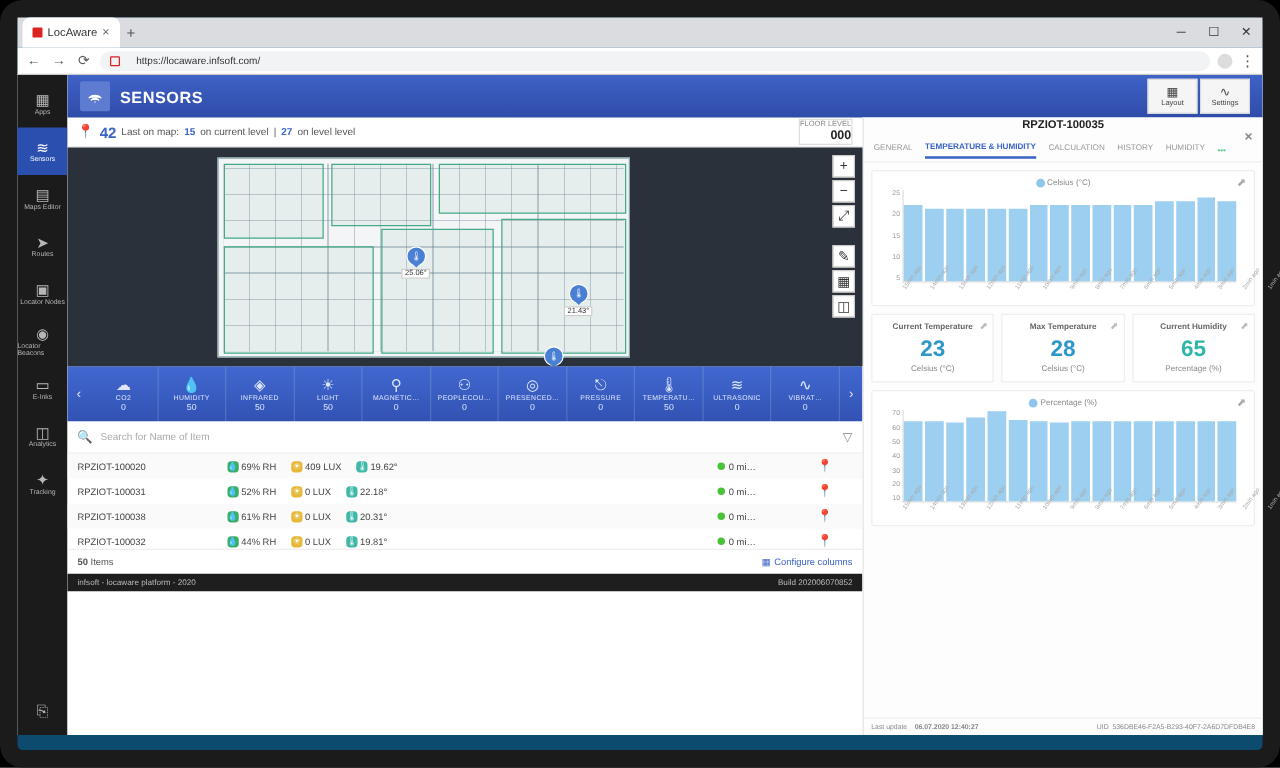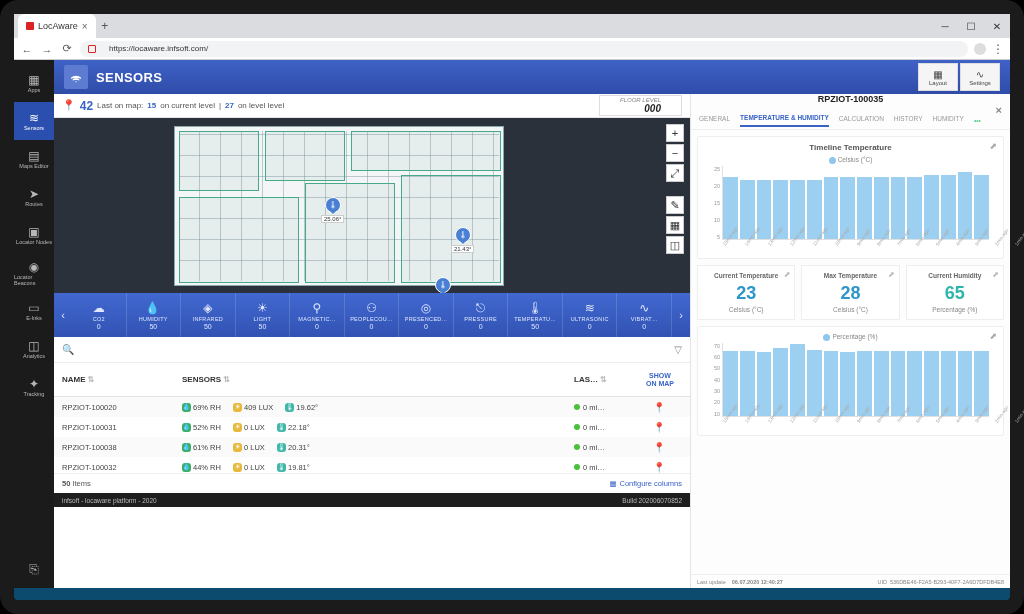--- a/index.html
+++ b/index.html
@@ -33,21 +33,21 @@
 .blue-header .logo svg { width:14px; height:14px; }
 .blue-header .title { font-size:13px; font-weight:600; letter-spacing:.4px; }
 .blue-header .right-tools { margin-left:auto; display:flex; gap:2px; }
 .tool { width:40px; height:28px; background:#f5f5f5; border:1px solid #ddd; display:flex; flex-direction:column; align-items:center; justify-content:center; font-size:6px; color:#444; cursor:pointer; }
 .tool .ti { font-size:10px; }
 
 .info-bar { height:24px; display:flex; align-items:center; padding:0 8px; font-size:8px; color:#555; border-bottom:1px solid #e4e4e4; gap:4px; }
 .info-bar .pin { color:#3963c7; font-size:11px; }
 .info-bar .big { color:#3963c7; font-size:12px; font-weight:700; }
 .info-bar .blue { color:#3963c7; font-weight:600; }
-.floor-box { margin-left:auto; background:#fff; border:1px solid #ddd; padding:1px 20px; text-align:right; font-size:6px; color:#888; line-height:1.1;font-style:italic; }
+.floor-box { margin-left:auto; background:#fff; border:1px solid #ddd; padding:1px 0; text-align:right; font-size:6px; color:#888; line-height:1.1; }
 .floor-box .lv { font-size:10px; font-weight:700; color:#222; }
 
 .map-panel { height:175px; background:#2a313a; position:relative; overflow:hidden; }
 .floorplan { position:absolute; left:120px; top:8px; width:330px; height:160px; background:#f4f5f7; border:1px solid #8aa; }
 .floorplan::before { content:""; position:absolute; inset:4px; background:
   repeating-linear-gradient(90deg, transparent 0 20px, rgba(110,130,150,.4) 20px 21px),
   repeating-linear-gradient(0deg, transparent 0 20px, rgba(110,130,150,.4) 20px 21px); }
 .room { position:absolute; border:1px solid #4a8; background:rgba(80,160,130,.08); }
 .sensor-dot { position:absolute; width:16px; height:16px; background:#4a80d4; border:1px solid #fff; border-radius:50%; display:flex; align-items:center; justify-content:center; color:#fff; font-size:7px; }
 .sensor-dot::after { content:""; position:absolute; bottom:-5px; left:50%; transform:translateX(-50%); border:3px solid transparent; border-top-color:#4a80d4; }
@@ -316,29 +316,24 @@
                   <span class="si">∿</span>
                   <span class="sl">VIBRAT…</span>
                   <span class="sc">0</span>
                 </div>
               </div>
             <div class="strip-arrow">›</div>
           </div>
 
           <div class="search-row">
             <span class="sic">🔍</span>
+            <span style="flex:1;color:#aaa">Search for Name of Item</span>
             <span class="filter">▽</span>
           </div>
 
-          <div class="table-head">
-            <div class="col-name"><span>NAME</span><span class="sortic">⇅</span></div>
-            <div class="col-sensors"><span>SENSORS</span><span class="sortic">⇅</span></div>
-            <div class="col-last"><span>LAS…</span><span class="sortic">⇅</span></div>
-            <div class="col-map"><span>SHOW</span><br><span>ON MAP</span></div>
-          </div>
           <div class="table-body" id="table-body">
               <div class="trow">
     <div class="col-name">RPZIOT-100020</div>
     <div class="col-sensors">
       <span class="pill"><span class="ic drop">💧</span>69% RH</span>
       <span class="pill"><span class="ic lux">☀</span>409 LUX</span>
       <span class="pill"><span class="ic temp">🌡</span>19.62°</span>
     </div>
     <div class="col-last"><span class="dot-green"></span>0 mi…</div>
     <div class="col-map pin-td">📍</div>
@@ -397,21 +392,20 @@
               <span class="tab-i">GENERAL</span>
               <span class="tab-i active">TEMPERATURE &amp; HUMIDITY</span>
               <span class="tab-i">CALCULATION</span>
               <span class="tab-i">HISTORY</span>
               <span class="tab-i">HUMIDITY</span>
               <span class="more">•••</span>
             </div>
 
           <div class="card">
             <span class="up">⬈</span>
-            <h4>Timeline Temperature</h4>
             <div class="legend"><span class="sw"></span><span>Celsius (°C)</span></div>
             <div class="chart" id="chart0">
                 <div class="yax">
                   <span>25</span>
                   <span>20</span>
                   <span>15</span>
                   <span>10</span>
                   <span>5</span>
                 </div>
                 <div class="plot">

